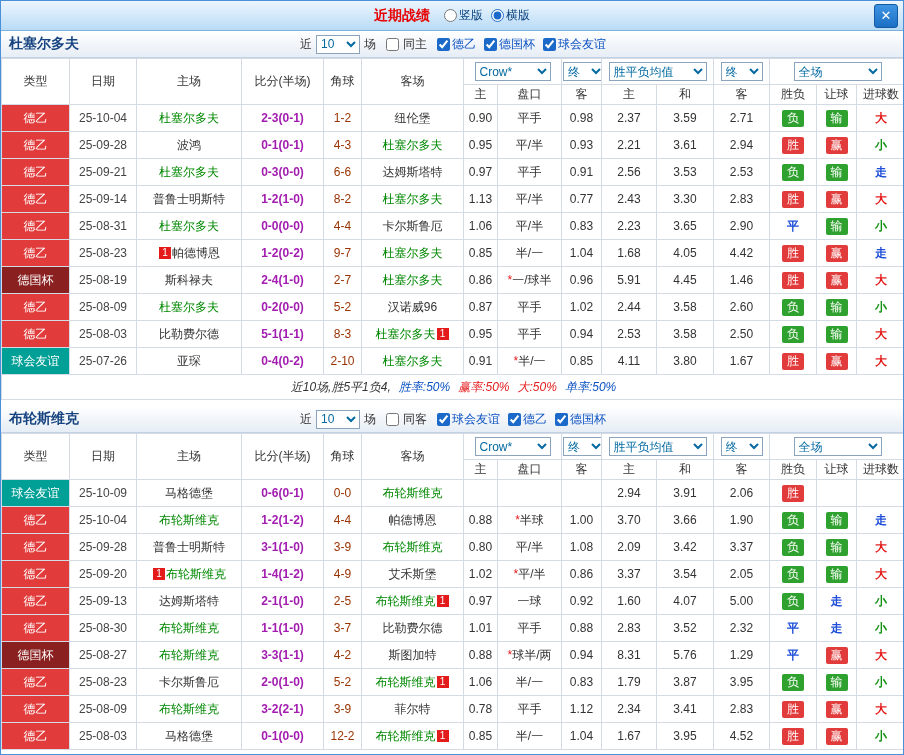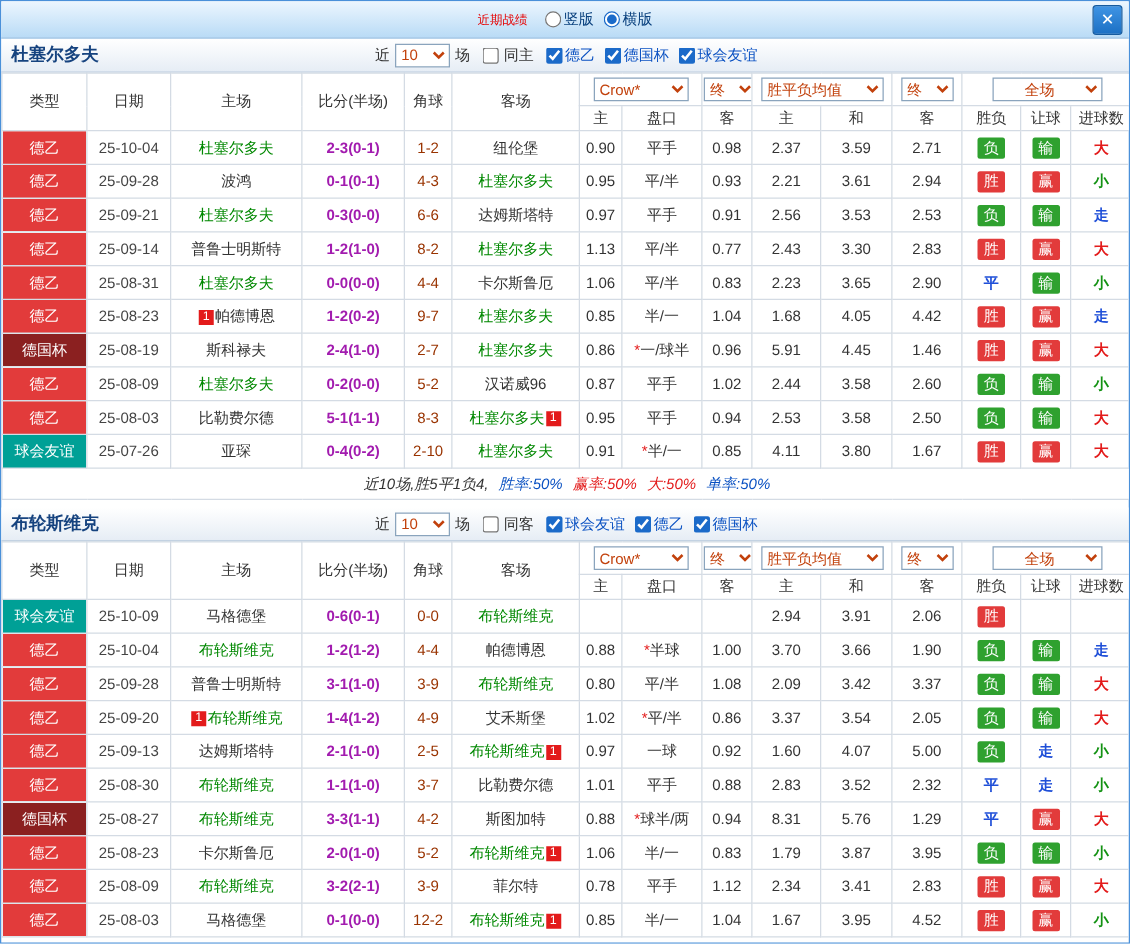--- a/index.html
+++ b/index.html
@@ -1,32 +1,32 @@
 <!DOCTYPE html>
 <html><head>
 <meta charset="utf-8">
 <style>
   body{margin:0;background:#fff;font-family:"Liberation Sans","DejaVu Sans",sans-serif;}
   .window{width:904px;height:755px;border:1px solid #4a90d9;box-sizing:border-box;overflow:hidden;background:#fff;}
   .titlebar{height:29px;background:linear-gradient(#ecf6fe,#b9dbf6);border-bottom:1px solid #7fb0dc;display:flex;align-items:center;justify-content:center;position:relative;gap:8px;}
-  .title{color:#e60000;font-weight:normal;font-size:10px;margin-right:6px;}
+  .title{color:#e60000;font-weight:bold;font-size:14px;margin-right:6px;}
   .radio-wrap{display:flex;align-items:center;font-size:12px;color:#0a417e;cursor:pointer;}
   .radio-wrap input{accent-color:#1b6ac9;margin:0 2px 0 0;width:13px;height:13px;}
   .close-btn{position:absolute;right:5px;top:3px;width:22px;height:22px;background:linear-gradient(#3f94e4,#1c70c4);border:1px solid #155a9e;border-radius:3px;color:#fff;text-align:center;line-height:21px;font-size:13px;cursor:pointer;}
   .section + .section{margin-top:6px;}
   .section-bar{height:26px;background:linear-gradient(#ffffff,#e6edf5);border-bottom:1px solid #c3d2e2;position:relative;display:flex;align-items:center;}
   .team-title{position:absolute;left:8px;font-size:14px;font-weight:bold;color:#16437f;}
   .controls{margin:0 auto;display:flex;align-items:center;font-size:12px;color:#333;}
   .ctl-text{margin:0 2px;}
   .chk-wrap{display:flex;align-items:center;margin-left:8px;cursor:pointer;}
   .chk-wrap input{width:13px;height:13px;margin:0 2px 0 0;accent-color:#1b6ac9;}
   .lg-label{color:#0a51c2;}
-  .sel{font-size:12px;height:19px;border:1px solid #8aa4bd;background:#fff;color:#c2410c;}
+  .sel{font-size:12px;height:19px;border:1px solid #8aa4bd;background:#fff;color:#0369a1;}
   .sel-count{width:44px;margin:0 2px;}
-  .sel-book{width:76px;}.sel-small{width:42px;}.sel-avg{width:98px;}.sel-scope{width:88px;text-align:center;}
+  .sel-book{width:76px;}.sel-small{width:42px;}.sel-avg{width:98px;}.sel-scope{width:88px;}
   table.grid{width:100%;table-layout:fixed;border-collapse:collapse;font-size:12px;text-align:center;}
   .grid th,.grid td{border:1px solid #d4dbe4;white-space:nowrap;overflow:hidden;padding:0 1px;}
   .grid th{font-weight:normal;background:#fff;color:#333;}
   .grid th.h1{height:25px;}
   .grid th.h2{height:19px;}
   .grid td{height:26px;color:#333;}
   td.lt{color:#fff;}
   .lt-de2{background:#e23b3b;}
   .lt-cup{background:#8b2020;}
   .lt-fr{background:#00a096;}

